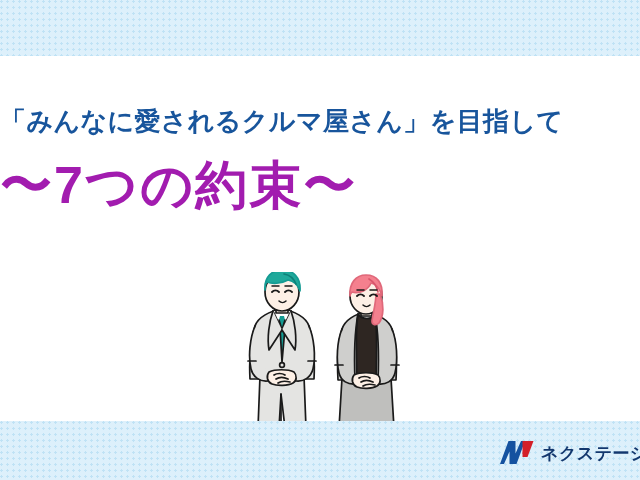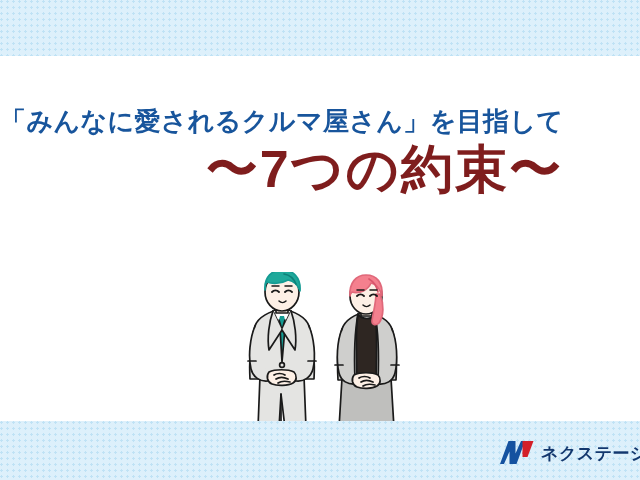--- a/index.html
+++ b/index.html
@@ -39,35 +39,36 @@
     top: 421px;
     height: 59px;
   }
 
   
   #headline-block {
     position: absolute;
     left: 0;
     top: 104px;
     width: 563px;
-    text-align: right;
+    text-align: left;
     user-select: none;
   }
   #headline-primary {
     display: block;
     color: #18559c;
     font-size: 26px;
     line-height: 34px;
     font-weight: 700;
     letter-spacing: 0.4px;
     white-space: nowrap;
   }
   #headline-secondary {
     display: block;
-    color: #7f1d1d;
+    margin-top: 16px;
+    color: #a21caf;
     font-size: 52px;
     line-height: 62px;
     font-weight: 800;
     letter-spacing: 2px;
     white-space: nowrap;
   }
 
   
   #illustration {
     position: absolute;

